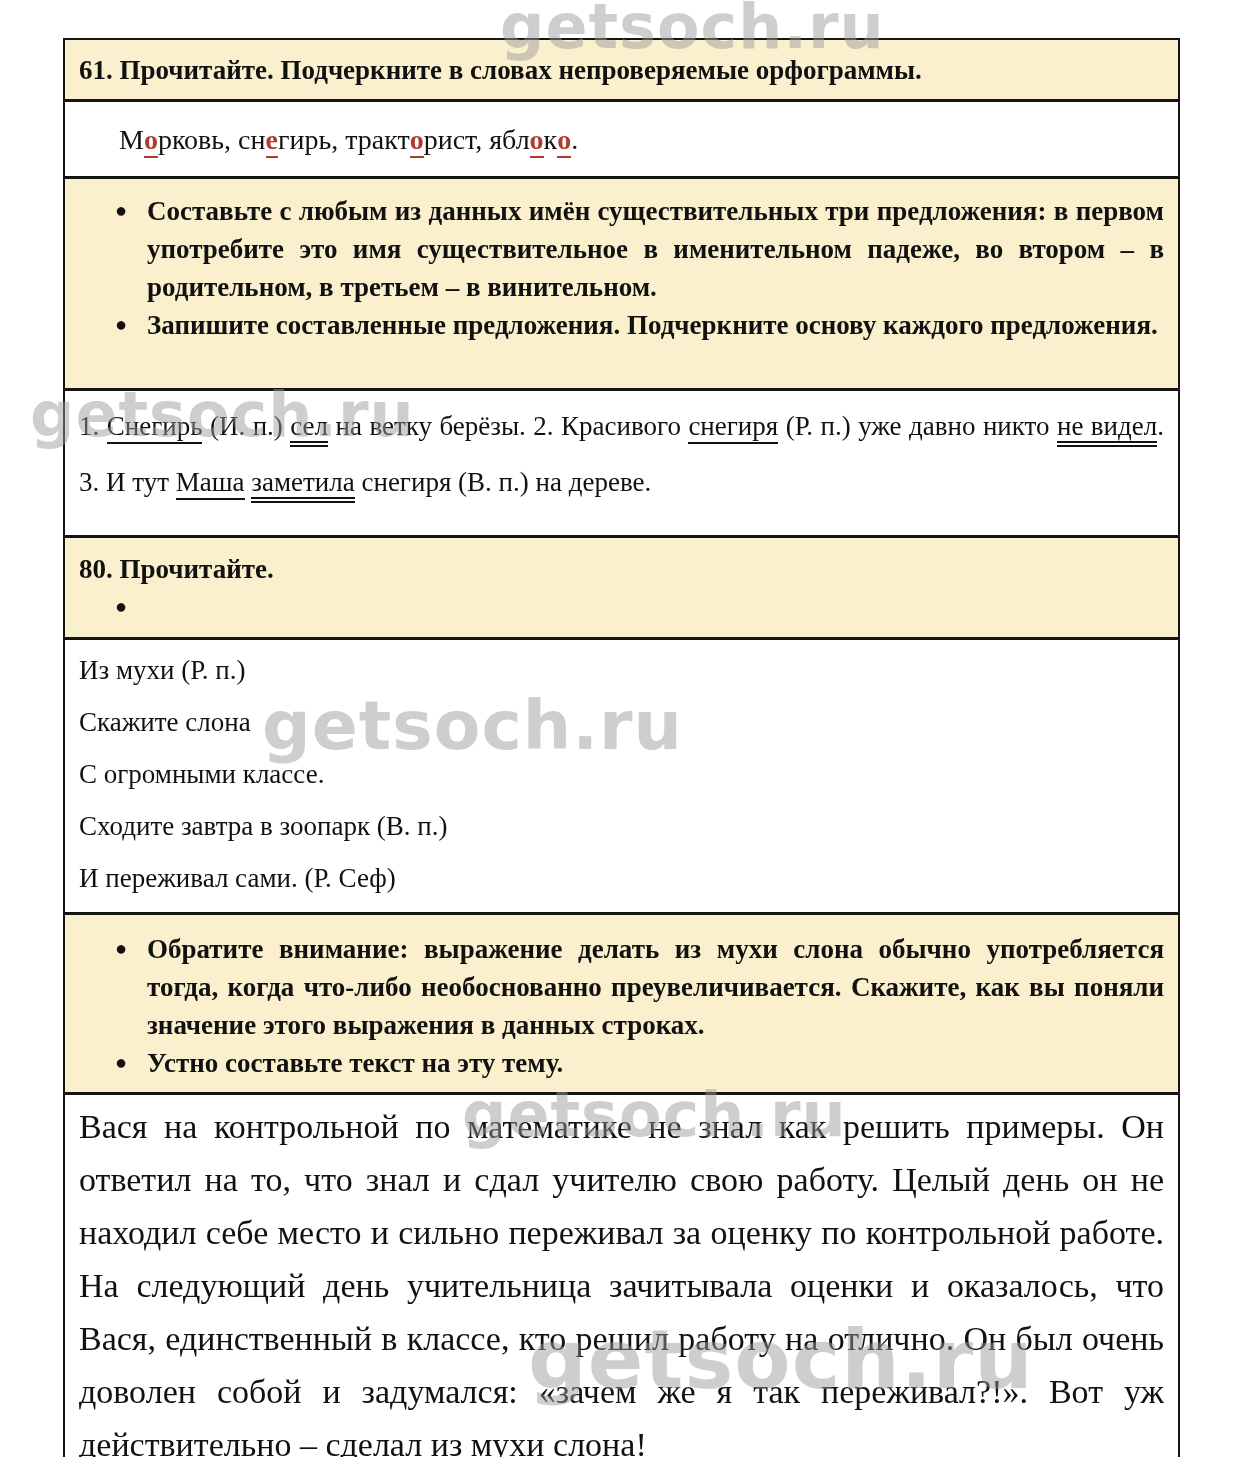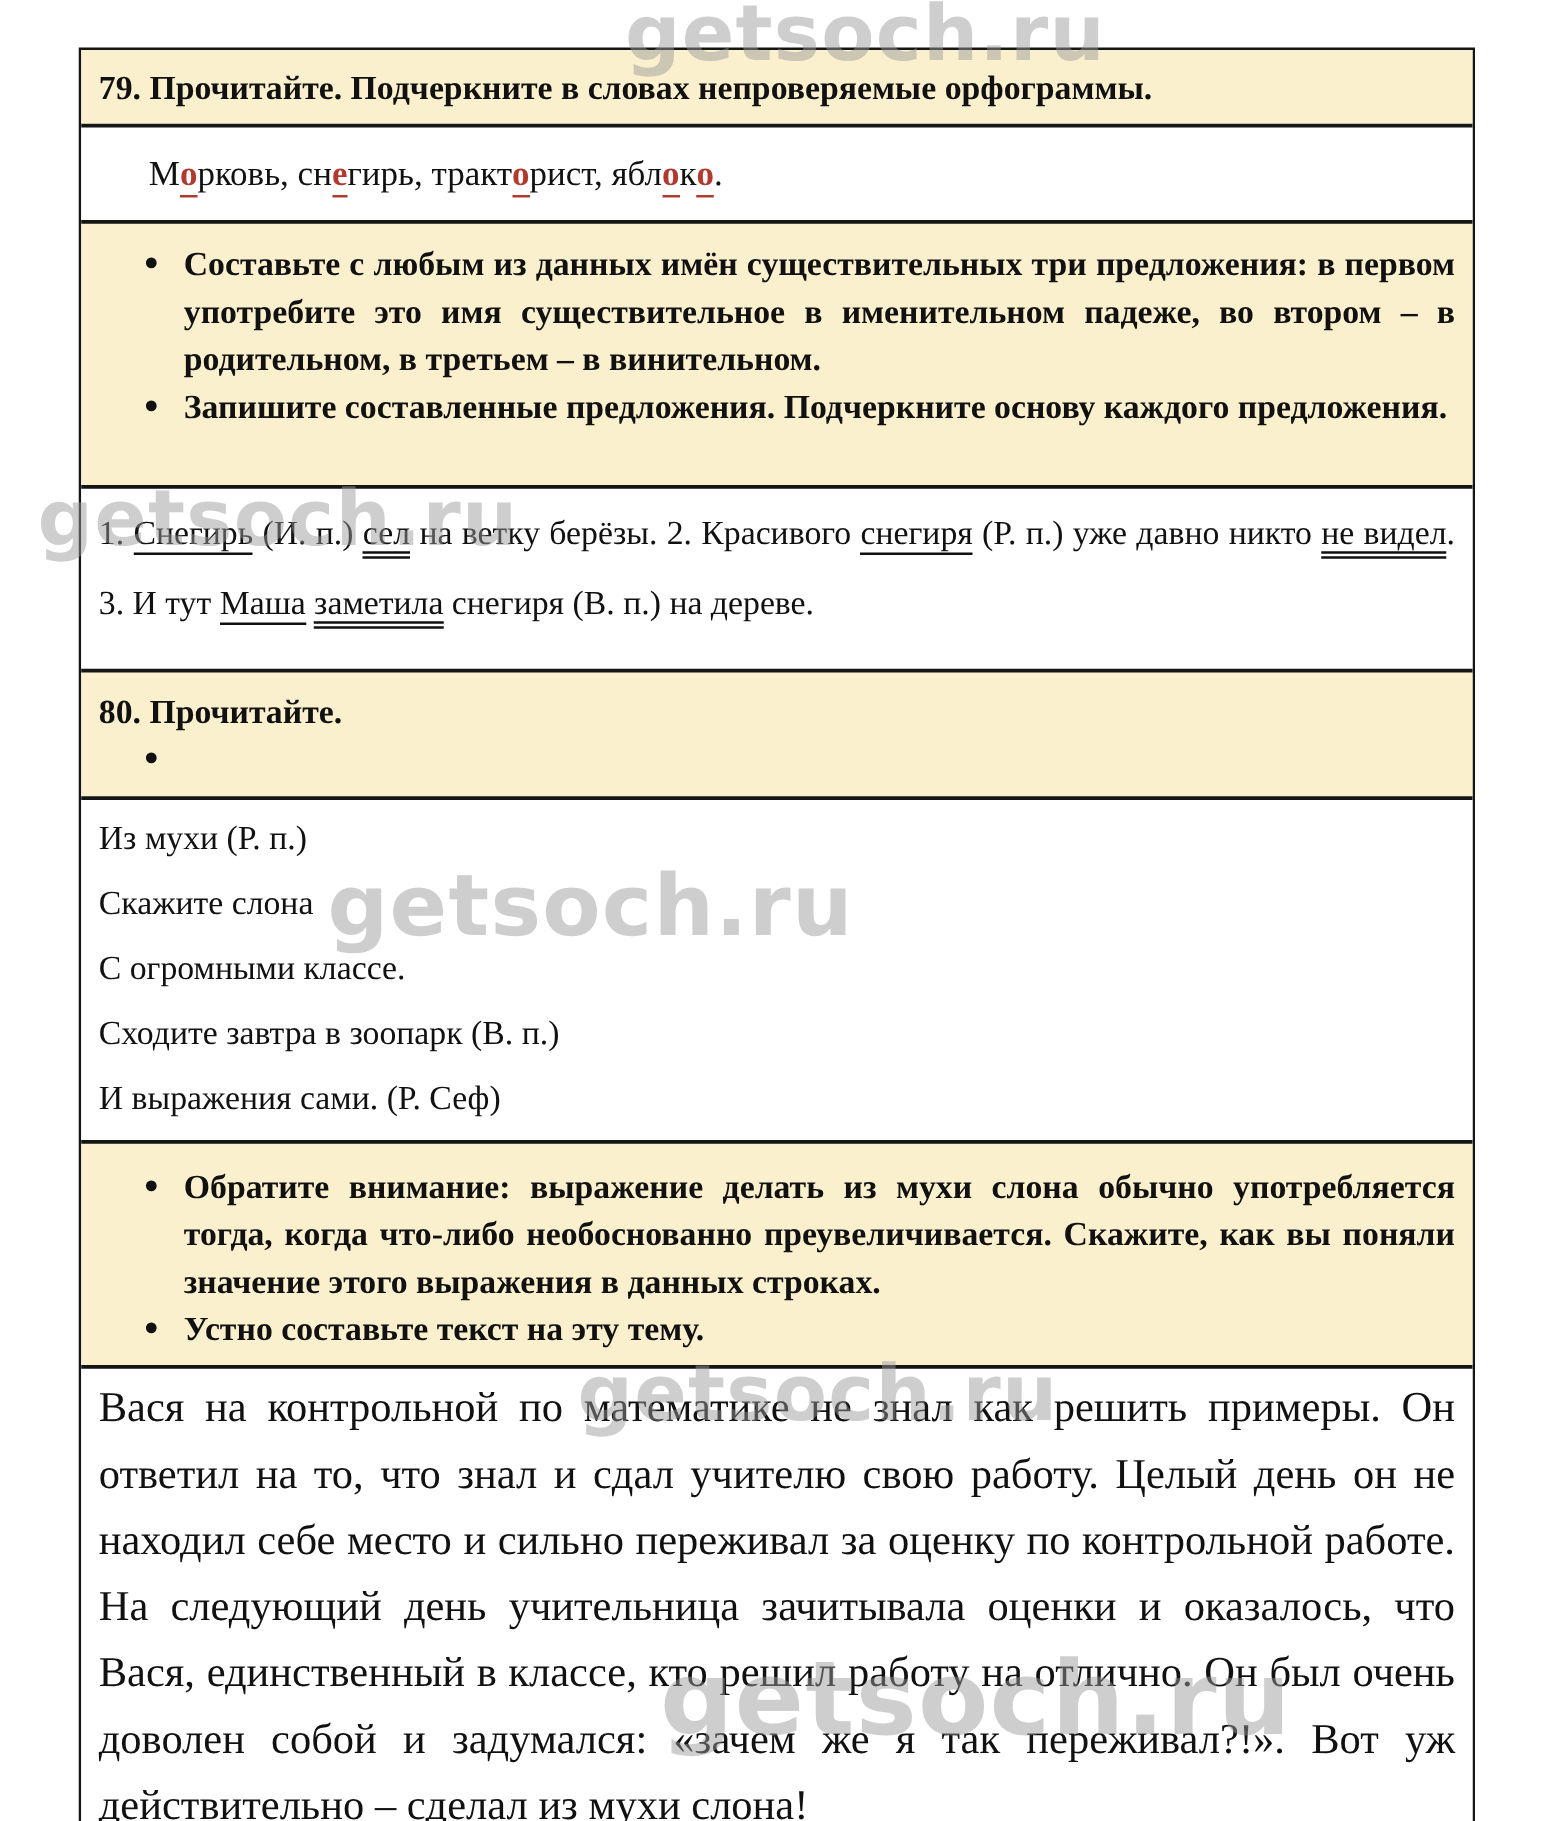--- a/index.html
+++ b/index.html
@@ -114,21 +114,21 @@
 
   <span class="wm wm-top">getsoch.ru</span>
   <span class="wm wm-answer">getsoch.ru</span>
   <span class="wm wm-poem">getsoch.ru</span>
   <span class="wm wm-story">getsoch.ru</span>
   <span class="wm wm-bottom">getsoch.ru</span>
 
   <div class="sheet">
 
     <section class="row cream r1">
-      <p class="ex-title">79. Прочитайте. Подчеркните в словах непроверяемые орфограммы.</p>
+      <p class="ex-title">61. Прочитайте. Подчеркните в словах непроверяемые орфограммы.</p>
     </section>
 
     <section class="row white r2">
       <p class="words"><span>М</span><span class="rl">о</span><span>рковь, сн</span><span class="rl">е</span><span>гирь, тракт</span><span class="rl">о</span><span>рист, ябл</span><span class="rl">о</span><span>к</span><span class="rl">о</span><span>.</span></p>
     </section>
 
     <section class="row cream r3">
       <ul class="tasks">
         <li>
           <span class="bullet">●</span>
@@ -152,21 +152,21 @@
           <span class="bullet">●</span>
         </li>
       </ul>
     </section>
 
     <section class="row white r6 poem">
       <p>Из мухи (Р. п.)</p>
       <p>Скажите слона</p>
       <p>С огромными классе.</p>
       <p>Сходите завтра в зоопарк (В. п.)</p>
-      <p>И выражения сами. (Р. Сеф)</p>
+      <p>И переживал сами. (Р. Сеф)</p>
     </section>
 
     <section class="row cream r7">
       <ul class="tasks">
         <li>
           <span class="bullet">●</span>
           <span>Обратите внимание: выражение делать из мухи слона обычно употребляется тогда, когда что-либо необоснованно преувеличивается. Скажите, как вы поняли значение этого выражения в данных строках.</span>
         </li>
         <li>
           <span class="bullet">●</span>

